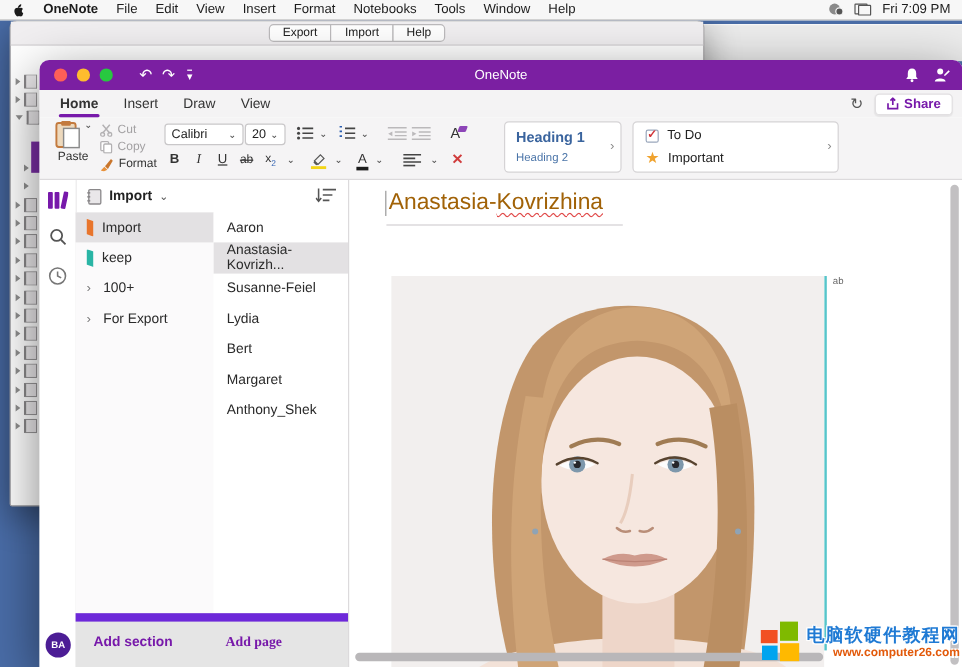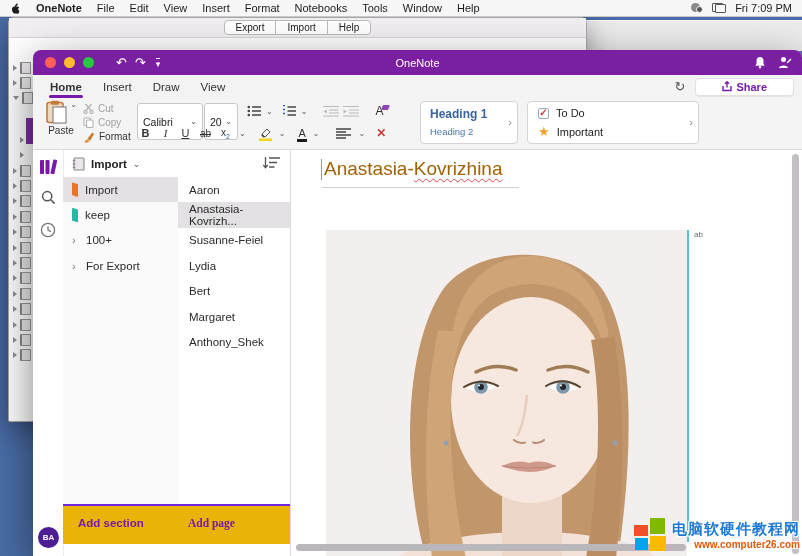--- a/index.html
+++ b/index.html
@@ -58,31 +58,31 @@
   .win-title{position:absolute;left:0;right:0;text-align:center;color:#fff;font-size:11px;}
   .tb-right{position:absolute;right:10px;top:0;height:25px;display:flex;align-items:center;gap:12px;}
 
   .tabs{position:relative;height:23px;background:#f4f3f4;display:flex;align-items:stretch;padding-left:16px;gap:19px;font-size:11.5px;color:#333;}
   .tab{display:flex;align-items:center;padding:0 1px;position:relative;}
   .tab.active{font-weight:bold;}
   .tab.active::after{content:"";position:absolute;left:0;right:0;bottom:0;height:3px;background:#7719aa;border-radius:2px;}
   .tabs-right{position:absolute;right:8px;top:0;height:23px;display:flex;align-items:center;gap:10px;}
   .sync{font-size:13px;color:#555;position:relative;line-height:1;}
   .share{display:flex;align-items:center;gap:4px;background:#fff;border:1px solid #e2e0e2;border-radius:4px;
-    padding:2px 26px;color:#7719aa;font-size:11px;font-weight:bold;box-shadow:0 1px 1px rgba(0,0,0,.06);}
+    padding:2px 9px;color:#7719aa;font-size:11px;font-weight:bold;box-shadow:0 1px 1px rgba(0,0,0,.06);}
 
   .ribbon{position:relative;height:51px;background:#f5f4f5;border-bottom:1px solid #dcdadc;font-size:10px;color:#333;}
   .grp-paste{position:absolute;left:8px;top:2px;width:40px;text-align:center;}
   .paste-top{display:flex;align-items:flex-start;justify-content:center;gap:2px;}
   .chev{font-size:8px;color:#555;}
   .grp-clip{position:absolute;left:50px;top:4px;display:flex;flex-direction:column;gap:1px;}
   .clip-row{display:flex;align-items:center;gap:4px;height:13px;}
   .gray{color:#a3a1a3;}
   .combo{display:flex;align-items:center;justify-content:space-between;background:#fff;border:1px solid #c9c7c9;
-    border-radius:3px;height:37px;padding:0 5px;font-size:10.5px;color:#222;box-sizing:border-box;}
+    border-radius:3px;height:18px;padding:0 5px;font-size:10.5px;color:#222;box-sizing:border-box;}
   .font-combo{position:absolute;left:104px;top:5px;width:66px;}
   .size-combo{position:absolute;left:171px;top:5px;width:34px;}
   .row1{position:absolute;left:214px;top:6px;display:flex;align-items:center;gap:4px;}
   .row2{position:absolute;left:106px;top:28px;display:flex;align-items:center;gap:7px;font-size:11px;}
   .fmtbtn{min-width:13px;text-align:center;color:#333;}
   .b{font-weight:bold;}
   .i{font-style:italic;font-family:"Liberation Serif",serif;}
   .u{text-decoration:underline;}
   .strike{text-decoration:line-through;font-size:10px;}
   .sub{font-size:10px;}
@@ -117,21 +117,21 @@
   .sections{position:absolute;left:30px;top:127px;width:115px;bottom:38px;background:#fbfafb;}
   .sec-item{height:25.4px;display:flex;align-items:center;padding-left:9px;font-size:11.5px;color:#2a2a2a;gap:7px;}
   .sec-item.sel{background:#e3e1e3;}
   .marker{width:6px;height:15px;border-radius:1px;clip-path:polygon(0 0,100% 14%,100% 100%,0 86%);}
   .g-chev{color:#777;font-size:11px;width:7px;}
 
   .pages{position:absolute;left:145px;top:127px;width:112px;bottom:38px;background:#fff;}
   .pg-item{height:25.4px;display:flex;align-items:center;padding-left:11px;font-size:11.5px;color:#2a2a2a;}
   .pg-item.sel{background:#e3e1e3;}
 
-  .panel-foot{position:absolute;left:30px;bottom:12px;width:227px;height:38px;border-top:2px solid #6d28d9;background:#eab308;}
+  .panel-foot{position:absolute;left:30px;bottom:0;width:227px;height:38px;border-top:7px solid #6d28d9;background:#e5e5e5;}
   .addbtn{position:absolute;top:11px;font-size:11.5px;font-weight:bold;color:#7719aa;}
   .add-sec{left:15px;}.add-pg{left:125px;font-family:Liberation Serif, serif;}
 
   .canvas{position:absolute;left:257px;top:100px;right:0;bottom:0;background:#fff;border-left:1px solid #dcdadc;overflow:hidden;}
   .pgtitle{position:absolute;left:30px;top:8px;font-size:19px;color:#a16207;display:flex;align-items:center;}
   .caret{display:inline-block;width:1px;height:21px;background:#9a9a9a;margin-right:2px;}
   .misp{text-decoration:underline;text-decoration-style:wavy;text-decoration-color:#e14b4b;text-decoration-thickness:1px;text-underline-offset:3px;}
   .title-rule{position:absolute;left:31px;top:37px;width:197px;height:1px;background:#d2cfd2;}
   .photo{position:absolute;left:35px;top:80px;width:361px;height:328px;}
   .sel-line{position:absolute;left:396px;top:80px;width:2px;height:312px;background:#56c5ca;}

